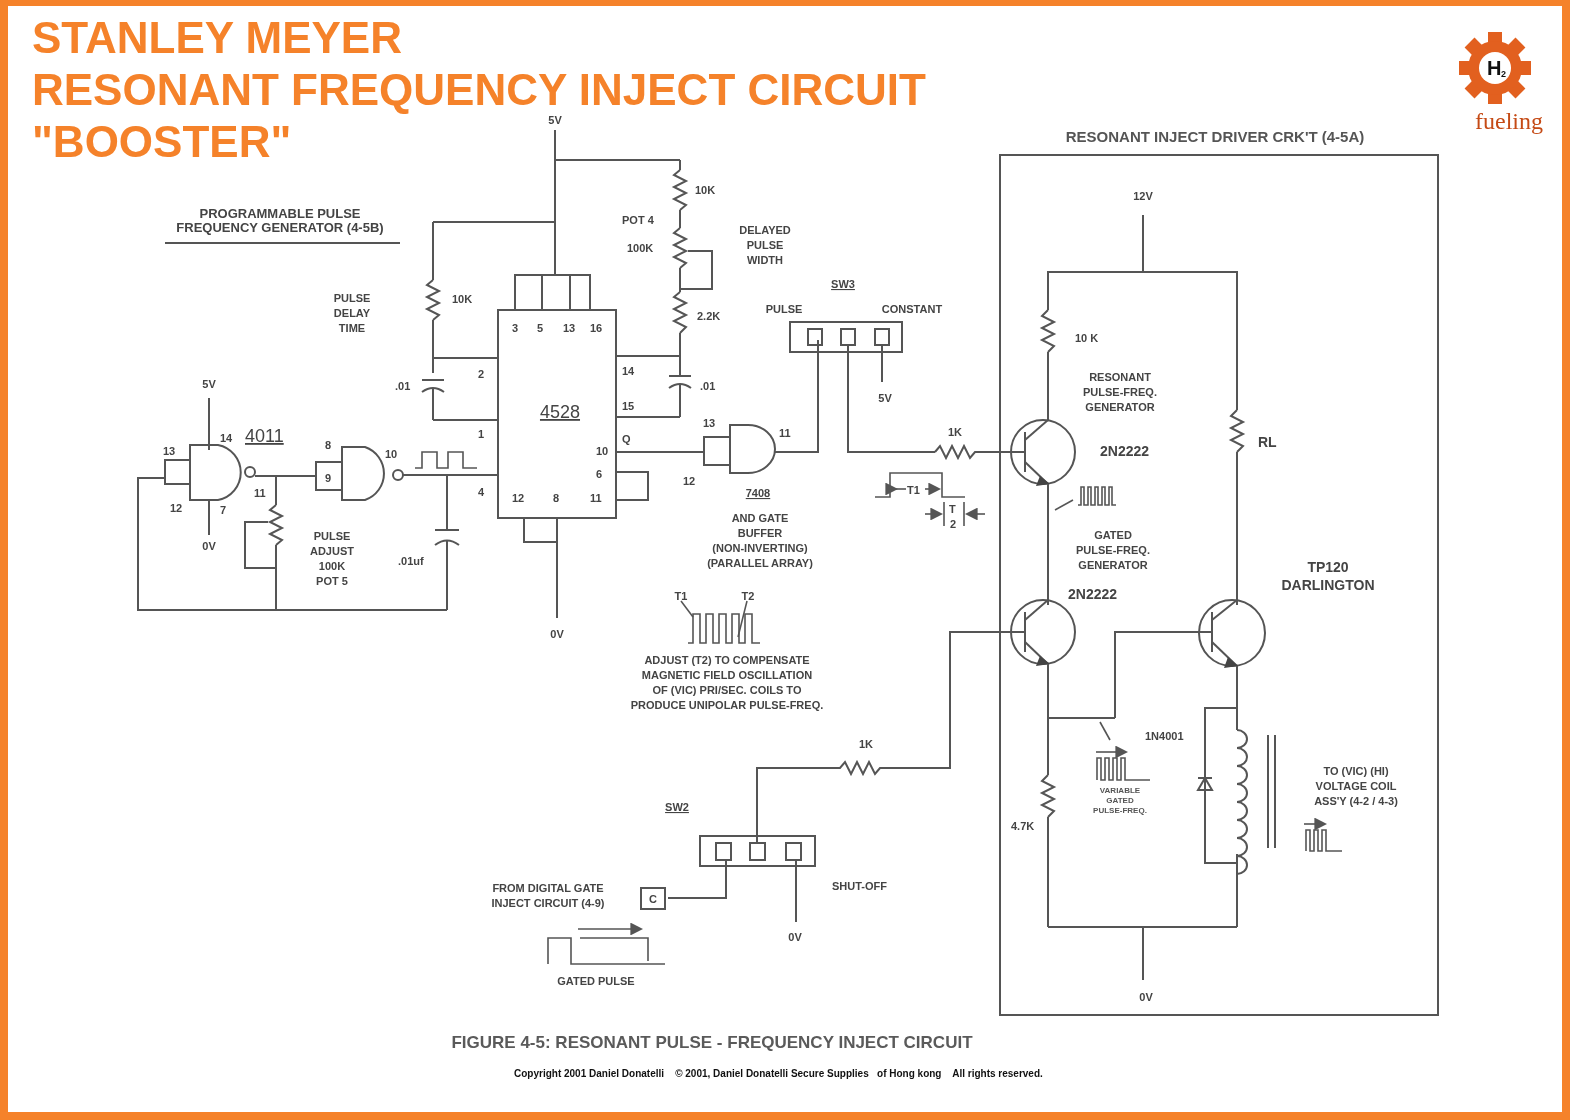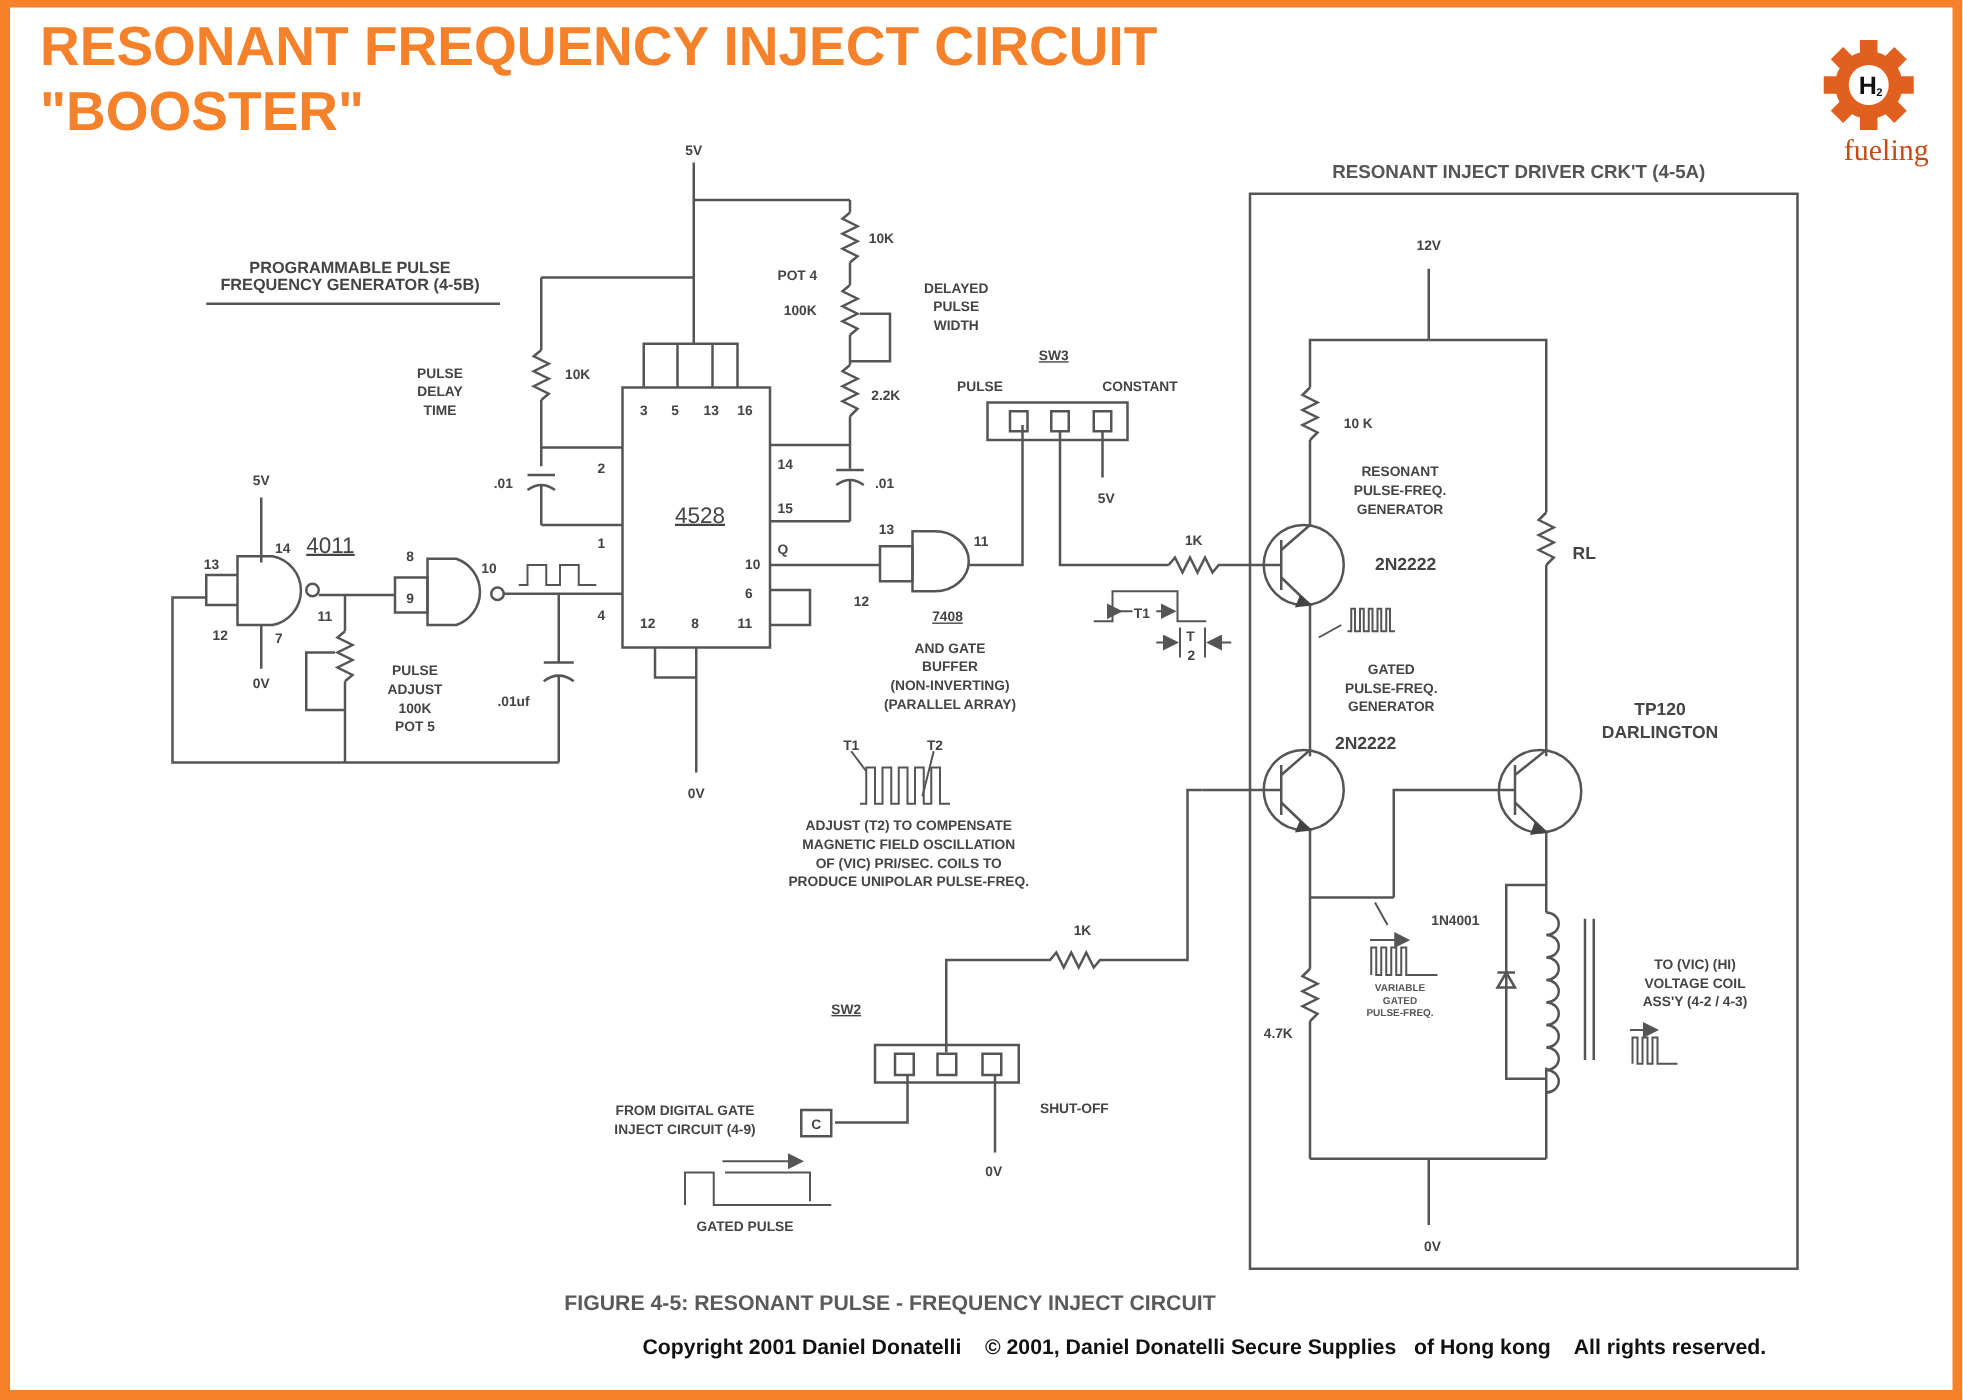--- a/index.html
+++ b/index.html
@@ -9,28 +9,29 @@
   .title-line { display: block; white-space: nowrap; }
   .logo { position: absolute; left: 1455px; top: 28px; width: 80px; height: 115px; }
   .logo-text { position: absolute; left: 1475px; top: 108px; color: #c54a15; font-size: 24px; font-family: Liberation Serif, serif; }
   svg#schematic { position: absolute; left: 0; top: 0; }
   .lbl { font-family: "Liberation Sans", sans-serif; font-size: 13px; fill: #444; font-weight: bold; }
   .lbl-sm { font-size: 11px; }
   .lbl-md { font-size: 14px; }
   .wire { stroke: #555; stroke-width: 2; fill: none; }
   .thin { stroke: #555; stroke-width: 1.6; fill: none; }
   .caption { position: absolute; left: 0; width: 1344px; top: 1033px; text-align: center; font-size: 17px; font-weight: bold; color: #5a5a5a; padding-left: 80px; box-sizing: border-box; }
-  .copyright { position: absolute; left: 514px; top: 1068px; font-size: 17px; font-weight: bold; color: #111; white-space: pre; }
+  .copyright { position: absolute; left: 514px; top: 1068px; font-size: 10px; font-weight: bold; color: #111; white-space: pre; }
 </style>
 </head>
 <body>
 
 <div class="frame"></div>
 
 <div class="title-block">
+  <span class="title-line">STANLEY MEYER</span>
   <span class="title-line">RESONANT FREQUENCY INJECT CIRCUIT</span>
   <span class="title-line">"BOOSTER"</span>
 </div>
 
 <svg class="logo" viewBox="0 0 80 115" width="80" height="115">
   <g transform="translate(40,40)">
     <g fill="#e2601f">
       <rect x="-7" y="-36" width="14" height="14"></rect>
       <rect x="-7" y="22" width="14" height="14"></rect>
       <rect x="-36" y="-7" width="14" height="14"></rect>

